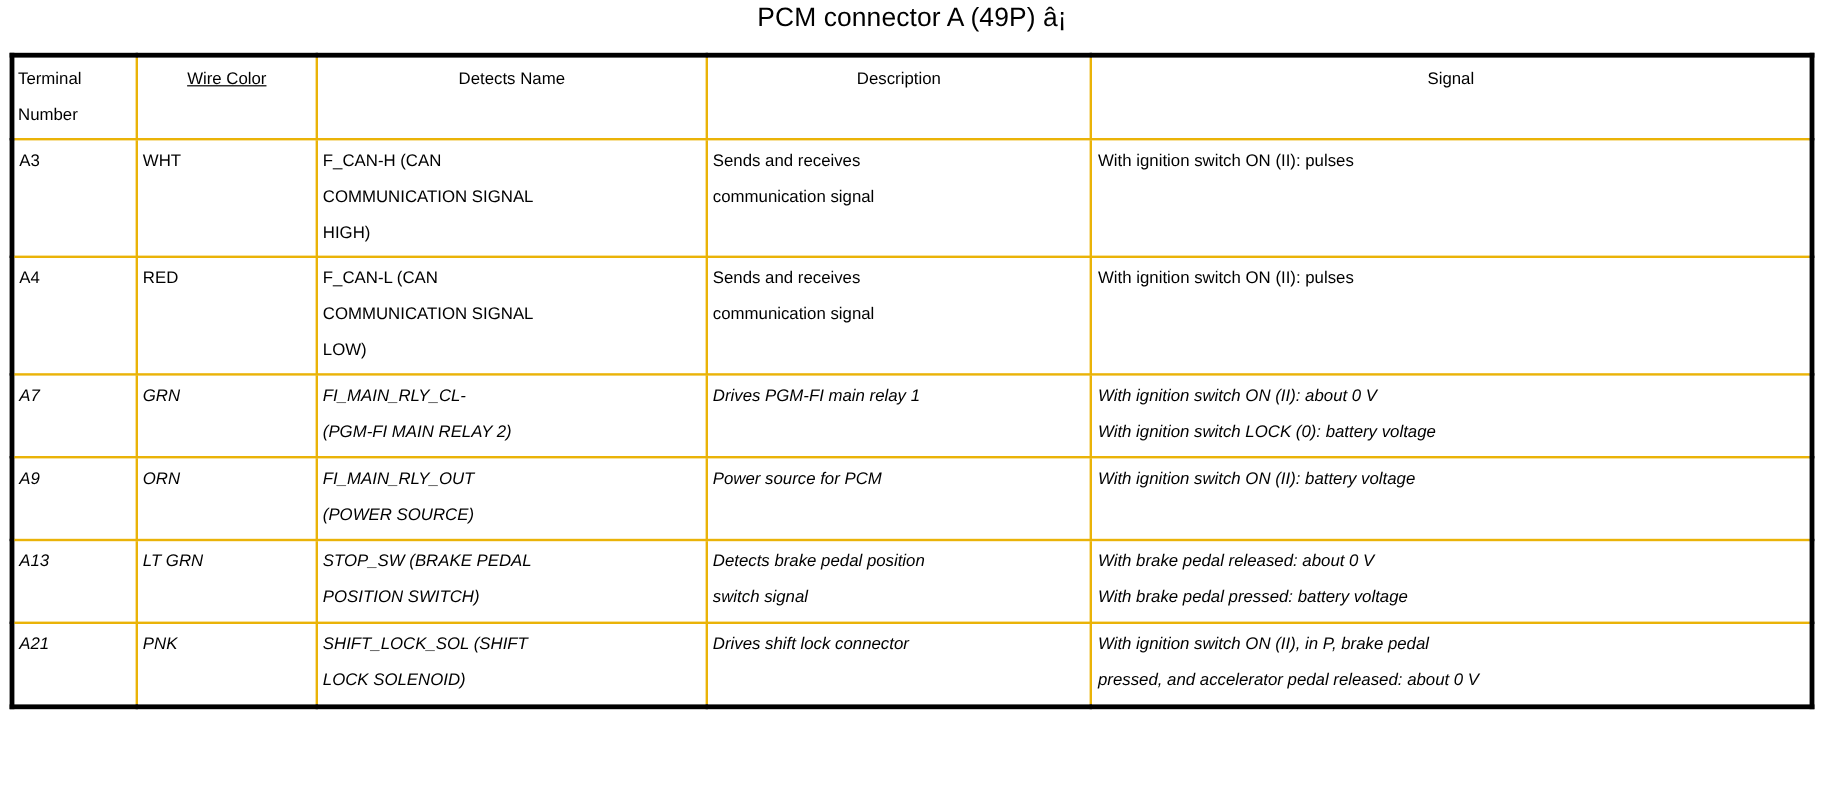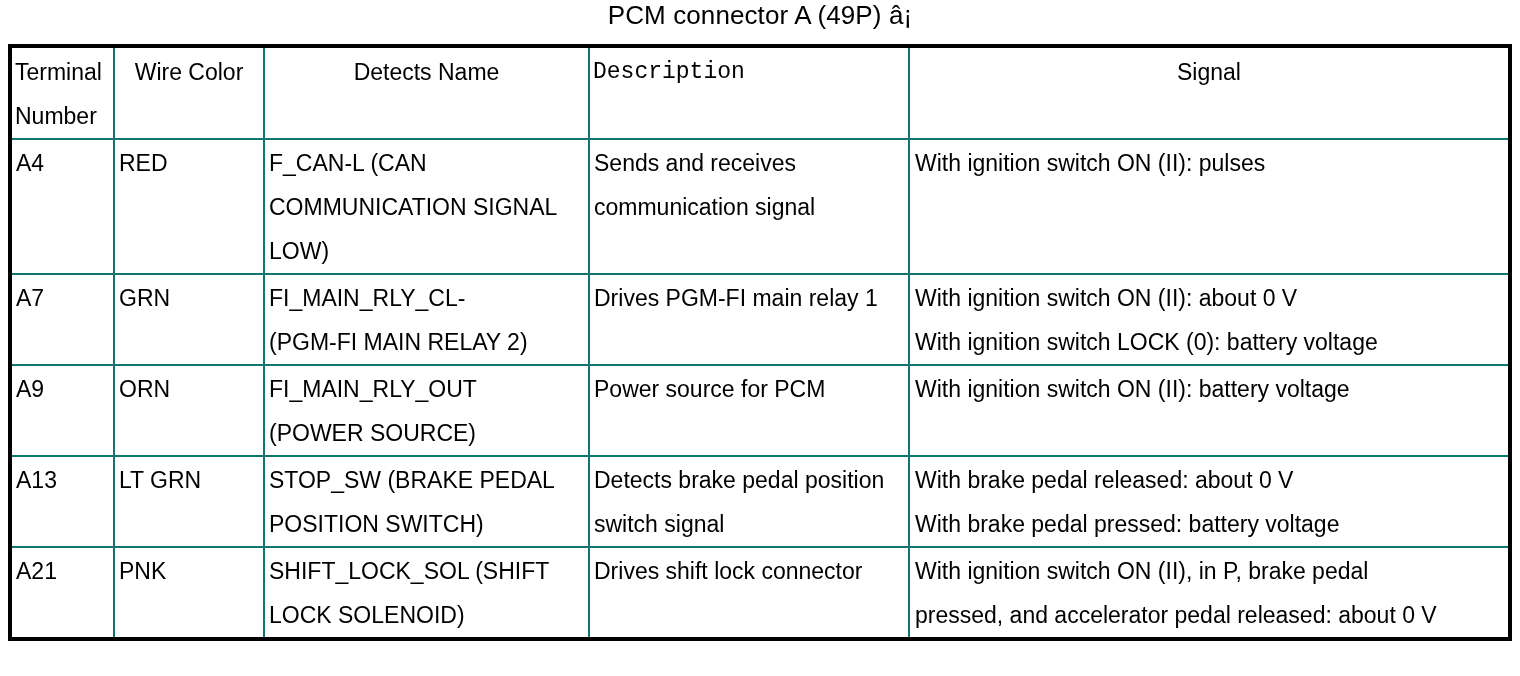--- a/index.html
+++ b/index.html
@@ -23,21 +23,21 @@
     height: 676px;
   }
 
   
   .title {
     position: absolute;
     top: 2px;
     left: 0;
     width: 1520px;
     text-align: center;
-    font-size: 26px;
+    font-size: 22px;
     line-height: 26px;
     letter-spacing: 0.1px;
     white-space: pre;
   }
 
   
   .table-wrap {
     position: absolute;
     left: 8px;
     top: 44px;
@@ -46,26 +46,26 @@
 
   table.pcm {
     border-collapse: collapse;
     table-layout: fixed;
     width: 1500px;
     border: 4px solid #000;
   }
 
   table.pcm td,
   table.pcm th {
-    border: 2px solid #0f766e;
+    border: 2px solid #eab308;
     padding: 0;
     vertical-align: top;
     font-weight: normal;
-    font-size: 23px;
-    line-height: 44px;
+    font-size: 14px;
+    line-height: 30px;
   }
 
   
   col.c-term   { width: 104px; }
   col.c-wire   { width: 150px; }
   col.c-name   { width: 325px; }
   col.c-desc   { width: 320px; }
   col.c-signal { width: 601px; }
 
   
@@ -74,43 +74,43 @@
     font-size: 21px;
     line-height: 31px;
     height: 67px;
     border-bottom-width: 2px;
   }
   thead th .hcell {
     padding: 2px 3px 0 3px;
     white-space: pre-line;
   }
   thead th.h-term  { text-align: left; }
-  thead th.h-wire  { text-align: center; }
+  thead th.h-wire  { text-align: center; text-decoration: underline; }
   thead th.h-name  { text-align: center; }
-  thead th.h-desc  { text-align: left; font-family: Liberation Mono, monospace; }
+  thead th.h-desc  { text-align: center; }
   thead th.h-sig   { text-align: center; margin-left: 16px; }
 
   
   tbody td .cell {
     padding: 1px 2px 0 4px;
     white-space: pre-line;
     overflow: visible;
   }
   tbody td.td-name .cell,
   tbody td.td-desc .cell {
     white-space: pre;
   }
   tbody td.td-signal .cell {
     padding-left: 5px;
     white-space: pre-line;
   }
 
   
   tr.r-h3   td { height: 96px; }
-  tr.r-h2   td { height: 67px; }
+  tr.r-h2   td { height: 67px; font-style: italic; }
 </style>
 </head>
 <body>
 
 <div class="page">
 
   <div class="title">PCM connector A (49P) â¡</div>
 
   <div class="table-wrap">
     <table class="pcm">
@@ -139,20 +139,40 @@
           </th>
           <th class="h-sig">
             <div class="hcell">Signal</div>
           </th>
         </tr>
       </thead>
 
       <tbody>
 
 
+        <tr class="r-h3">
+          <td class="td-term">
+            <div class="cell">A3</div>
+          </td>
+          <td class="td-wire">
+            <div class="cell">WHT</div>
+          </td>
+          <td class="td-name">
+            <div class="cell">F_CAN-H (CAN
+COMMUNICATION SIGNAL
+HIGH)</div>
+          </td>
+          <td class="td-desc">
+            <div class="cell">Sends and receives
+communication signal</div>
+          </td>
+          <td class="td-signal">
+            <div class="cell">With ignition switch ON (II): pulses</div>
+          </td>
+        </tr>
 
         <tr class="r-h3">
           <td class="td-term">
             <div class="cell">A4</div>
           </td>
           <td class="td-wire">
             <div class="cell">RED</div>
           </td>
           <td class="td-name">
             <div class="cell">F_CAN-L (CAN

